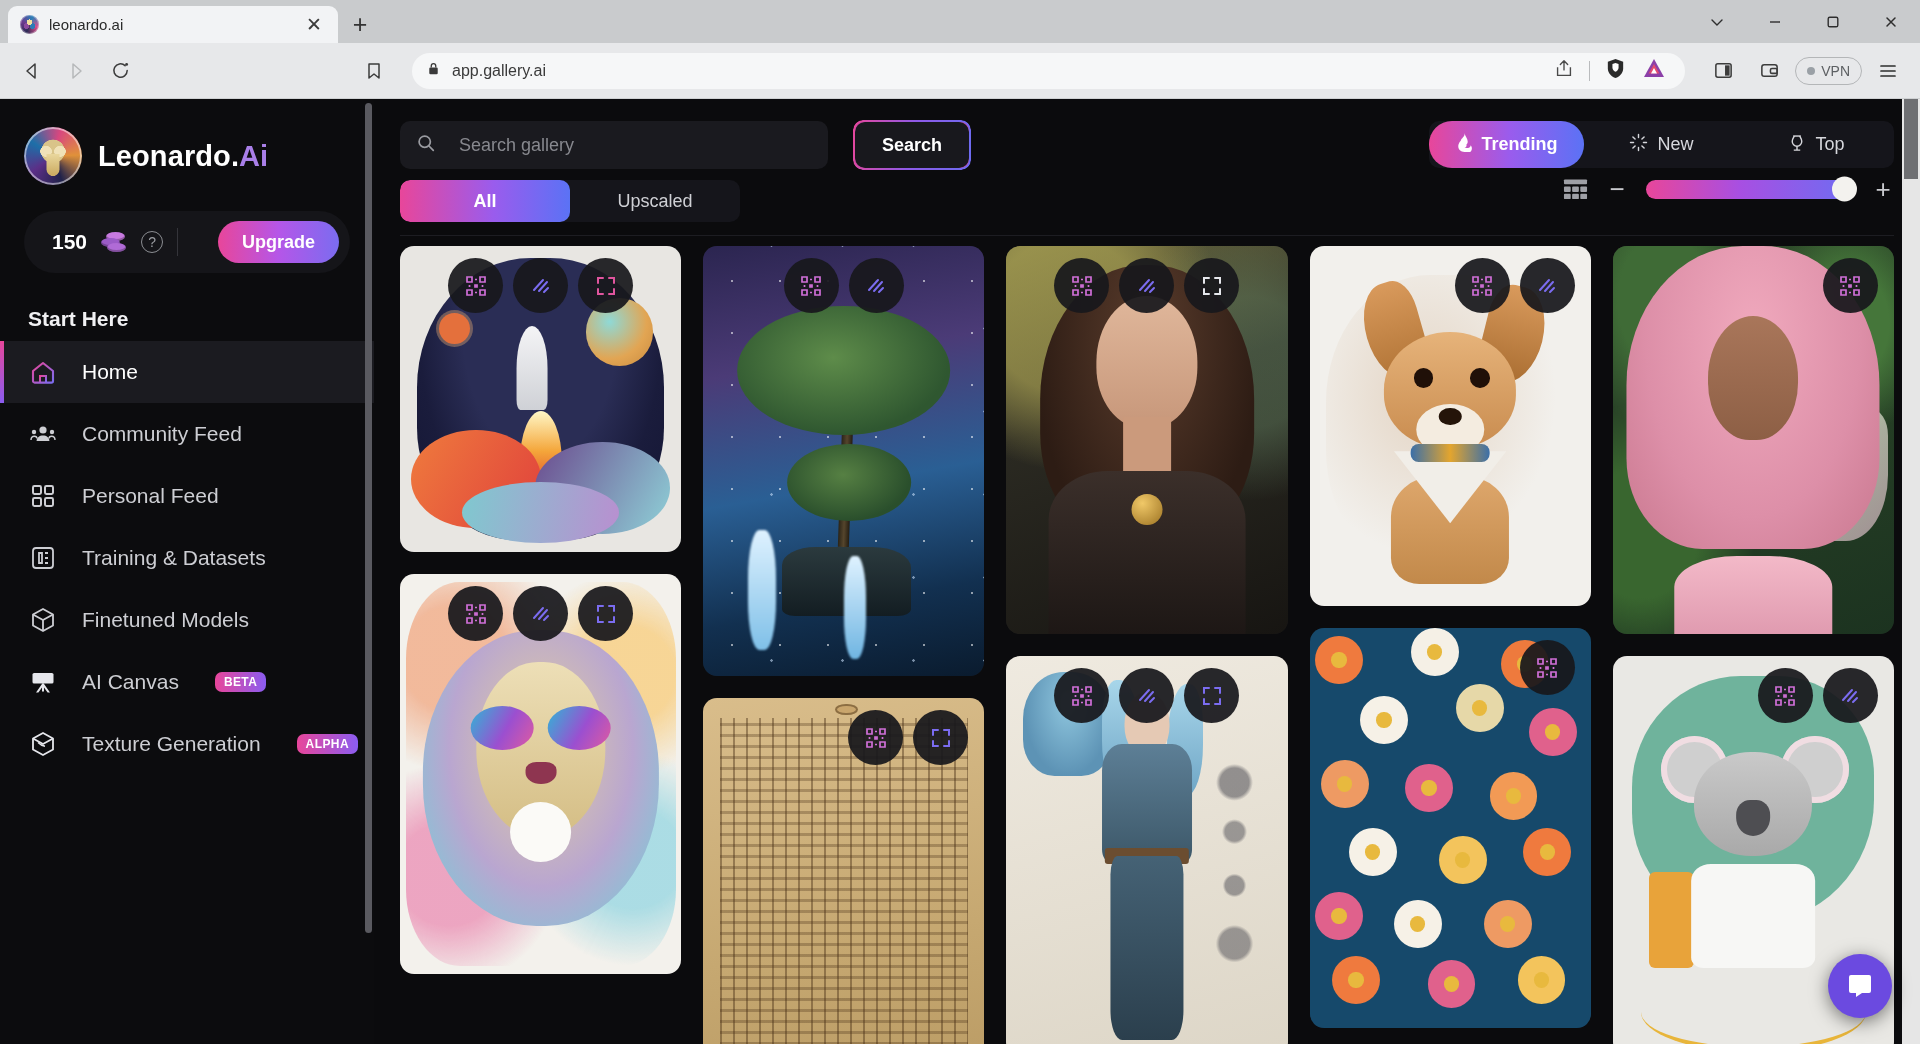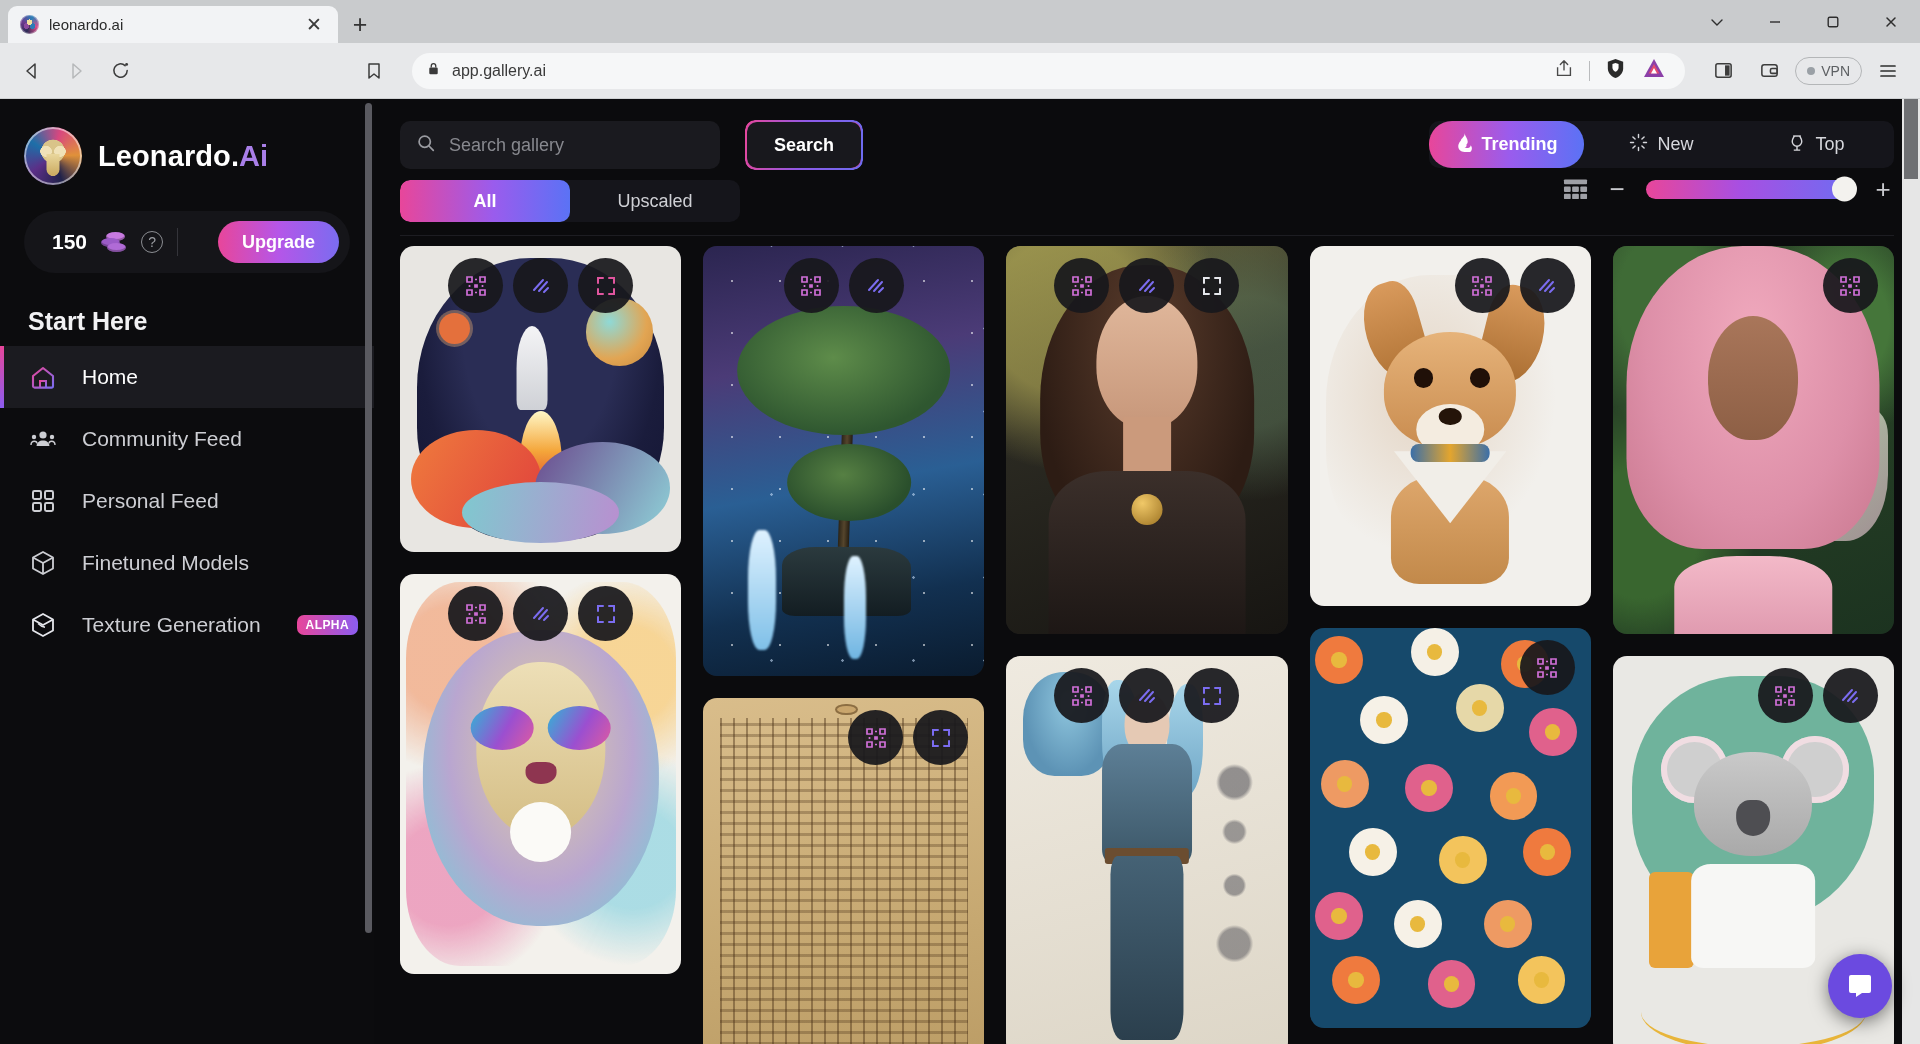--- a/index.html
+++ b/index.html
@@ -118,21 +118,21 @@
     color: #9b9da2; font-size: 14px; display: flex; align-items: center; justify-content: center;
   }
   .cred-sep { width: 1px; height: 28px; background: #34343a; }
   .upgrade-btn {
     margin-left: auto; height: 42px; padding: 0 24px; border-radius: 21px; border: none;
     background: linear-gradient(90deg, #e8469a 0%, #b556e8 50%, #7b6cf0 100%);
     color: #fff; font-size: 18px; font-weight: 700; font-family: inherit; cursor: pointer;
   }
 
   .nav-section-title {
-    font-size: 25px; font-weight: 700; color: #f1f1f3;
+    font-size: 21px; font-weight: 700; color: #f1f1f3;
     padding: 34px 0 10px 28px;
   }
   .nav-item {
     height: 62px; display: flex; align-items: center; gap: 24px; padding-left: 28px;
     color: #cdced3; font-size: 21px; cursor: pointer; position: relative;
   }
   .nav-item.active { background: #1b1b20; color: #ffffff; }
   .nav-item.active::before {
     content: ""; position: absolute; left: 0; top: 0; bottom: 0; width: 4px;
     background: linear-gradient(180deg, #e8469a, #8b5cf0);
@@ -148,22 +148,22 @@
     position: absolute; right: 2px; top: 4px; width: 7px; height: 830px;
     border-radius: 4px; background: #5a5a60;
   }
 
   
   .main { flex: 1; display: flex; flex-direction: column; overflow: hidden; position: relative; background: #0b0b0d; }
 
   .toolbar { padding: 22px 26px 0 26px; position: relative; height: 136px; flex: 0 0 136px; }
   .toolbar-row1 { display: flex; align-items: center; }
   .search-wrap {
-    width: 320px; height: 48px; background: #1a1a1f; border-radius: 10px;
-    display: flex; align-items: center; gap: 13px; padding: 0 16px;
+    width: 428px; height: 48px; background: #1a1a1f; border-radius: 10px;
+    display: flex; align-items: center; gap: 23px; padding: 0 16px;
   }
   .search-input {
     flex: 1; background: transparent; border: none; outline: none;
     color: #d4d5da; font-size: 18px; font-family: inherit;
   }
   .search-input::placeholder { color: #87888e; }
   .search-btn {
     margin-left: 27px; width: 114px; height: 46px; border-radius: 10px;
     background: #18181d; color: #ffffff; font-size: 18px; font-weight: 700;
     font-family: inherit; cursor: pointer; position: relative; border: none;
@@ -598,33 +598,53 @@
           <svg width="26" height="26" viewBox="0 0 26 26" fill="none" stroke="#cdced3" stroke-width="2">
               <rect x="3" y="3" width="8" height="8" rx="1.4"></rect>
               <rect x="15" y="3" width="8" height="8" rx="1.4"></rect>
               <rect x="3" y="15" width="8" height="8" rx="1.4"></rect>
               <rect x="15" y="15" width="8" height="8" rx="1.4"></rect>
             </svg>
         </span>
         <span class="nav-label">Personal Feed</span>
       </div>
 
+      <div class="nav-item">
+        <span class="nav-ico">
+          <svg width="28" height="28" viewBox="0 0 28 28" fill="none" stroke="#cdced3" stroke-width="1.8">
+              <path d="M7 4h14a3 3 0 0 1 3 3v14a3 3 0 0 1-3 3H7a3 3 0 0 1-3-3V7a3 3 0 0 1 3-3z"></path>
+              <path d="M10 9h3v10h-3zM16 9h3M16 14h3M16 19h3"></path>
+            </svg>
+        </span>
+        <span class="nav-label">Training &amp; Datasets</span>
+      </div>
 
       <div class="nav-item">
         <span class="nav-ico">
           <svg width="28" height="28" viewBox="0 0 28 28" fill="none" stroke="#cdced3" stroke-width="1.8" stroke-linejoin="round">
               <path d="M14 3l10 5.5v11L14 25 4 19.5v-11z"></path>
               <path d="M4 8.5l10 5.5 10-5.5M14 14v11"></path>
             </svg>
         </span>
         <span class="nav-label">Finetuned Models</span>
       </div>
 
 
 
+      <div class="nav-item">
+        <span class="nav-ico">
+          <svg width="28" height="28" viewBox="0 0 28 28" fill="#e6e7ec">
+              <rect x="3.5" y="5" width="21" height="10.5" rx="1.6"></rect>
+              <path d="M13 15.5h2v8h-2z"></path>
+              <path d="M13.3 15.5L7 24.5h2.4l5-7zM14.7 15.5l6.3 9h-2.4l-5-7z"></path>
+            </svg>
+        </span>
+        <span class="nav-label">AI Canvas</span>
+        <span class="badge">BETA</span>
+      </div>
 
       <div class="nav-item">
         <span class="nav-ico">
           <svg width="28" height="28" viewBox="0 0 28 28" fill="none" stroke="#e6e7ec" stroke-width="1.8" stroke-linejoin="round">
               <path d="M14 3l10 5.5v11L14 25 4 19.5v-11z"></path>
               <path d="M4 8.5l10 5.5 10-5.5"></path>
               <path d="M9 12.5c2 2 4.5 3.4 7 3.8" stroke-width="1.4"></path>
             </svg>
         </span>
         <span class="nav-label">Texture Generation</span>

